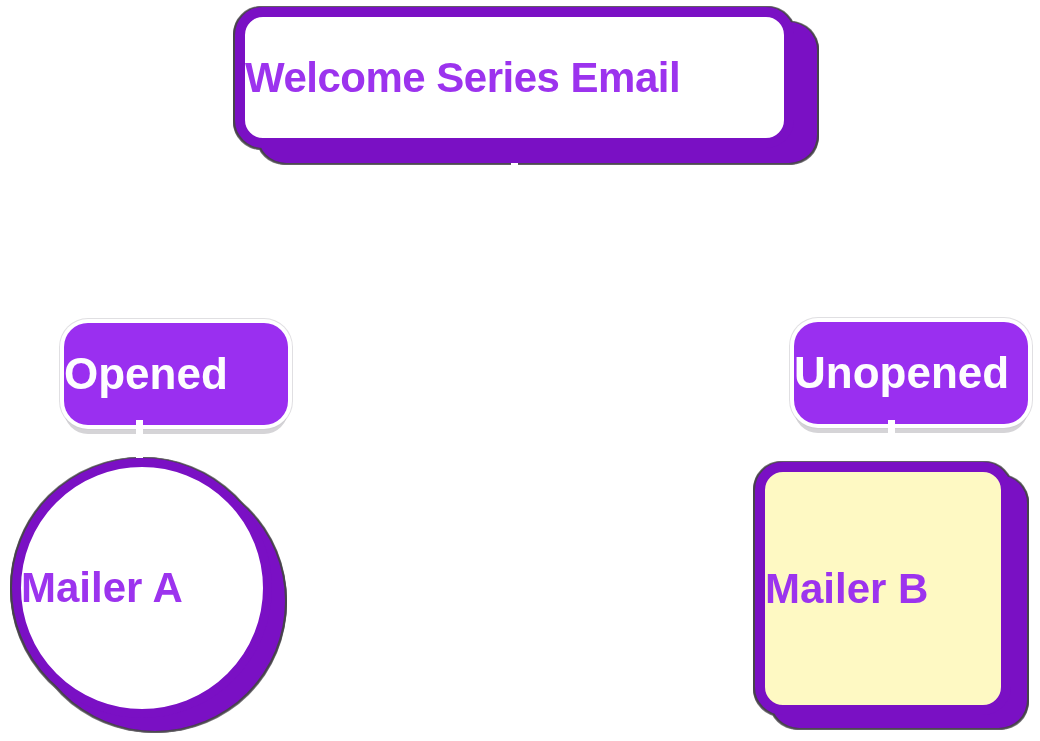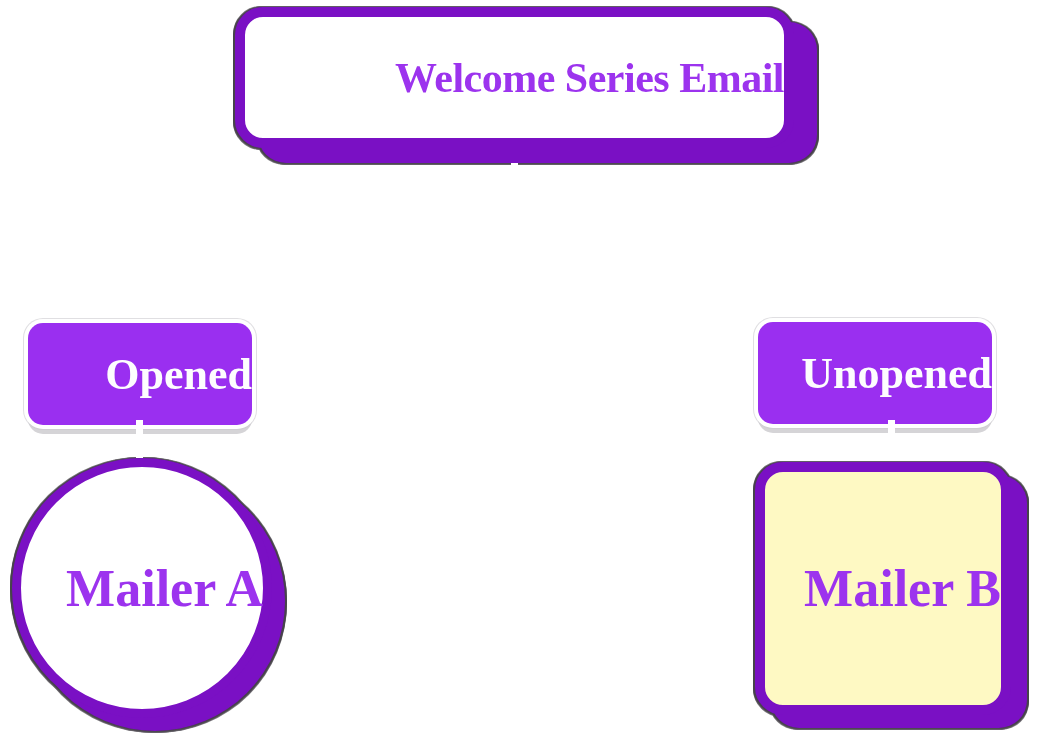--- a/index.html
+++ b/index.html
@@ -13,23 +13,22 @@
     width: 1040px;
     height: 741px;
     background: var(--background, #ffffff);
     overflow: hidden;
   }
   .node {
     position: absolute;
     box-sizing: border-box;
     display: flex;
     align-items: center;
-    justify-content: flex-end;
+    justify-content: flex-start;
     z-index: 1;
-    font-family: Liberation Serif, serif;
   }
   .dark-outline {
     filter: drop-shadow(2px 0 0 var(--outline)) drop-shadow(-2px 0 0 var(--outline))
             drop-shadow(0 2px 0 var(--outline)) drop-shadow(0 -1px 0 var(--outline));
   }
   
   .welcome {
     left: 235px; top: 7px;
     width: 559px; height: 141px;
     background: #ffffff;
@@ -40,24 +39,25 @@
   .title-label {
     color: var(--label-purple);
     font-size: 42px;
     font-weight: bold;
     letter-spacing: -0.5px;
     white-space: nowrap;
   }
   
   .branch {
     background: var(--bright-purple);
-    border-radius: 15px;
+    border-radius: 24px;
     box-shadow: 0 0 0 4px #ffffff,
                 0 0 0 5px rgba(203, 202, 206, 0.6),
                 0 9px 0 0 var(--shadow-light);
+    margin-left: 36px;
   }
   .opened   { left: 28px;  top: 323px; width: 224px; height: 102px; }
   .unopened { left: 758px; top: 322px; width: 234px; height: 102px; }
   .branch-label {
     color: #fdfdfe;
     font-size: 44px;
     font-weight: bold;
     white-space: nowrap;
   }
   
@@ -72,21 +72,21 @@
   .mailer-b {
     left: 755px; top: 462px;
     width: 256px; height: 253px;
     background: #fef9c3;
     border: 10px solid var(--deep-purple);
     border-radius: 28px;
     box-shadow: 16px 13px 0 var(--deep-purple);
   }
   .mailer-label {
     color: var(--label-purple);
-    font-size: 52px;
+    font-size: 42px;
     font-weight: bold;
     white-space: nowrap;
   }
   
   .connector {
     position: absolute;
     background: #ffffff;
     z-index: 10;
   }
   .c-top   { left: 511px; top: 163px; width: 7px; height: 8px;  }

